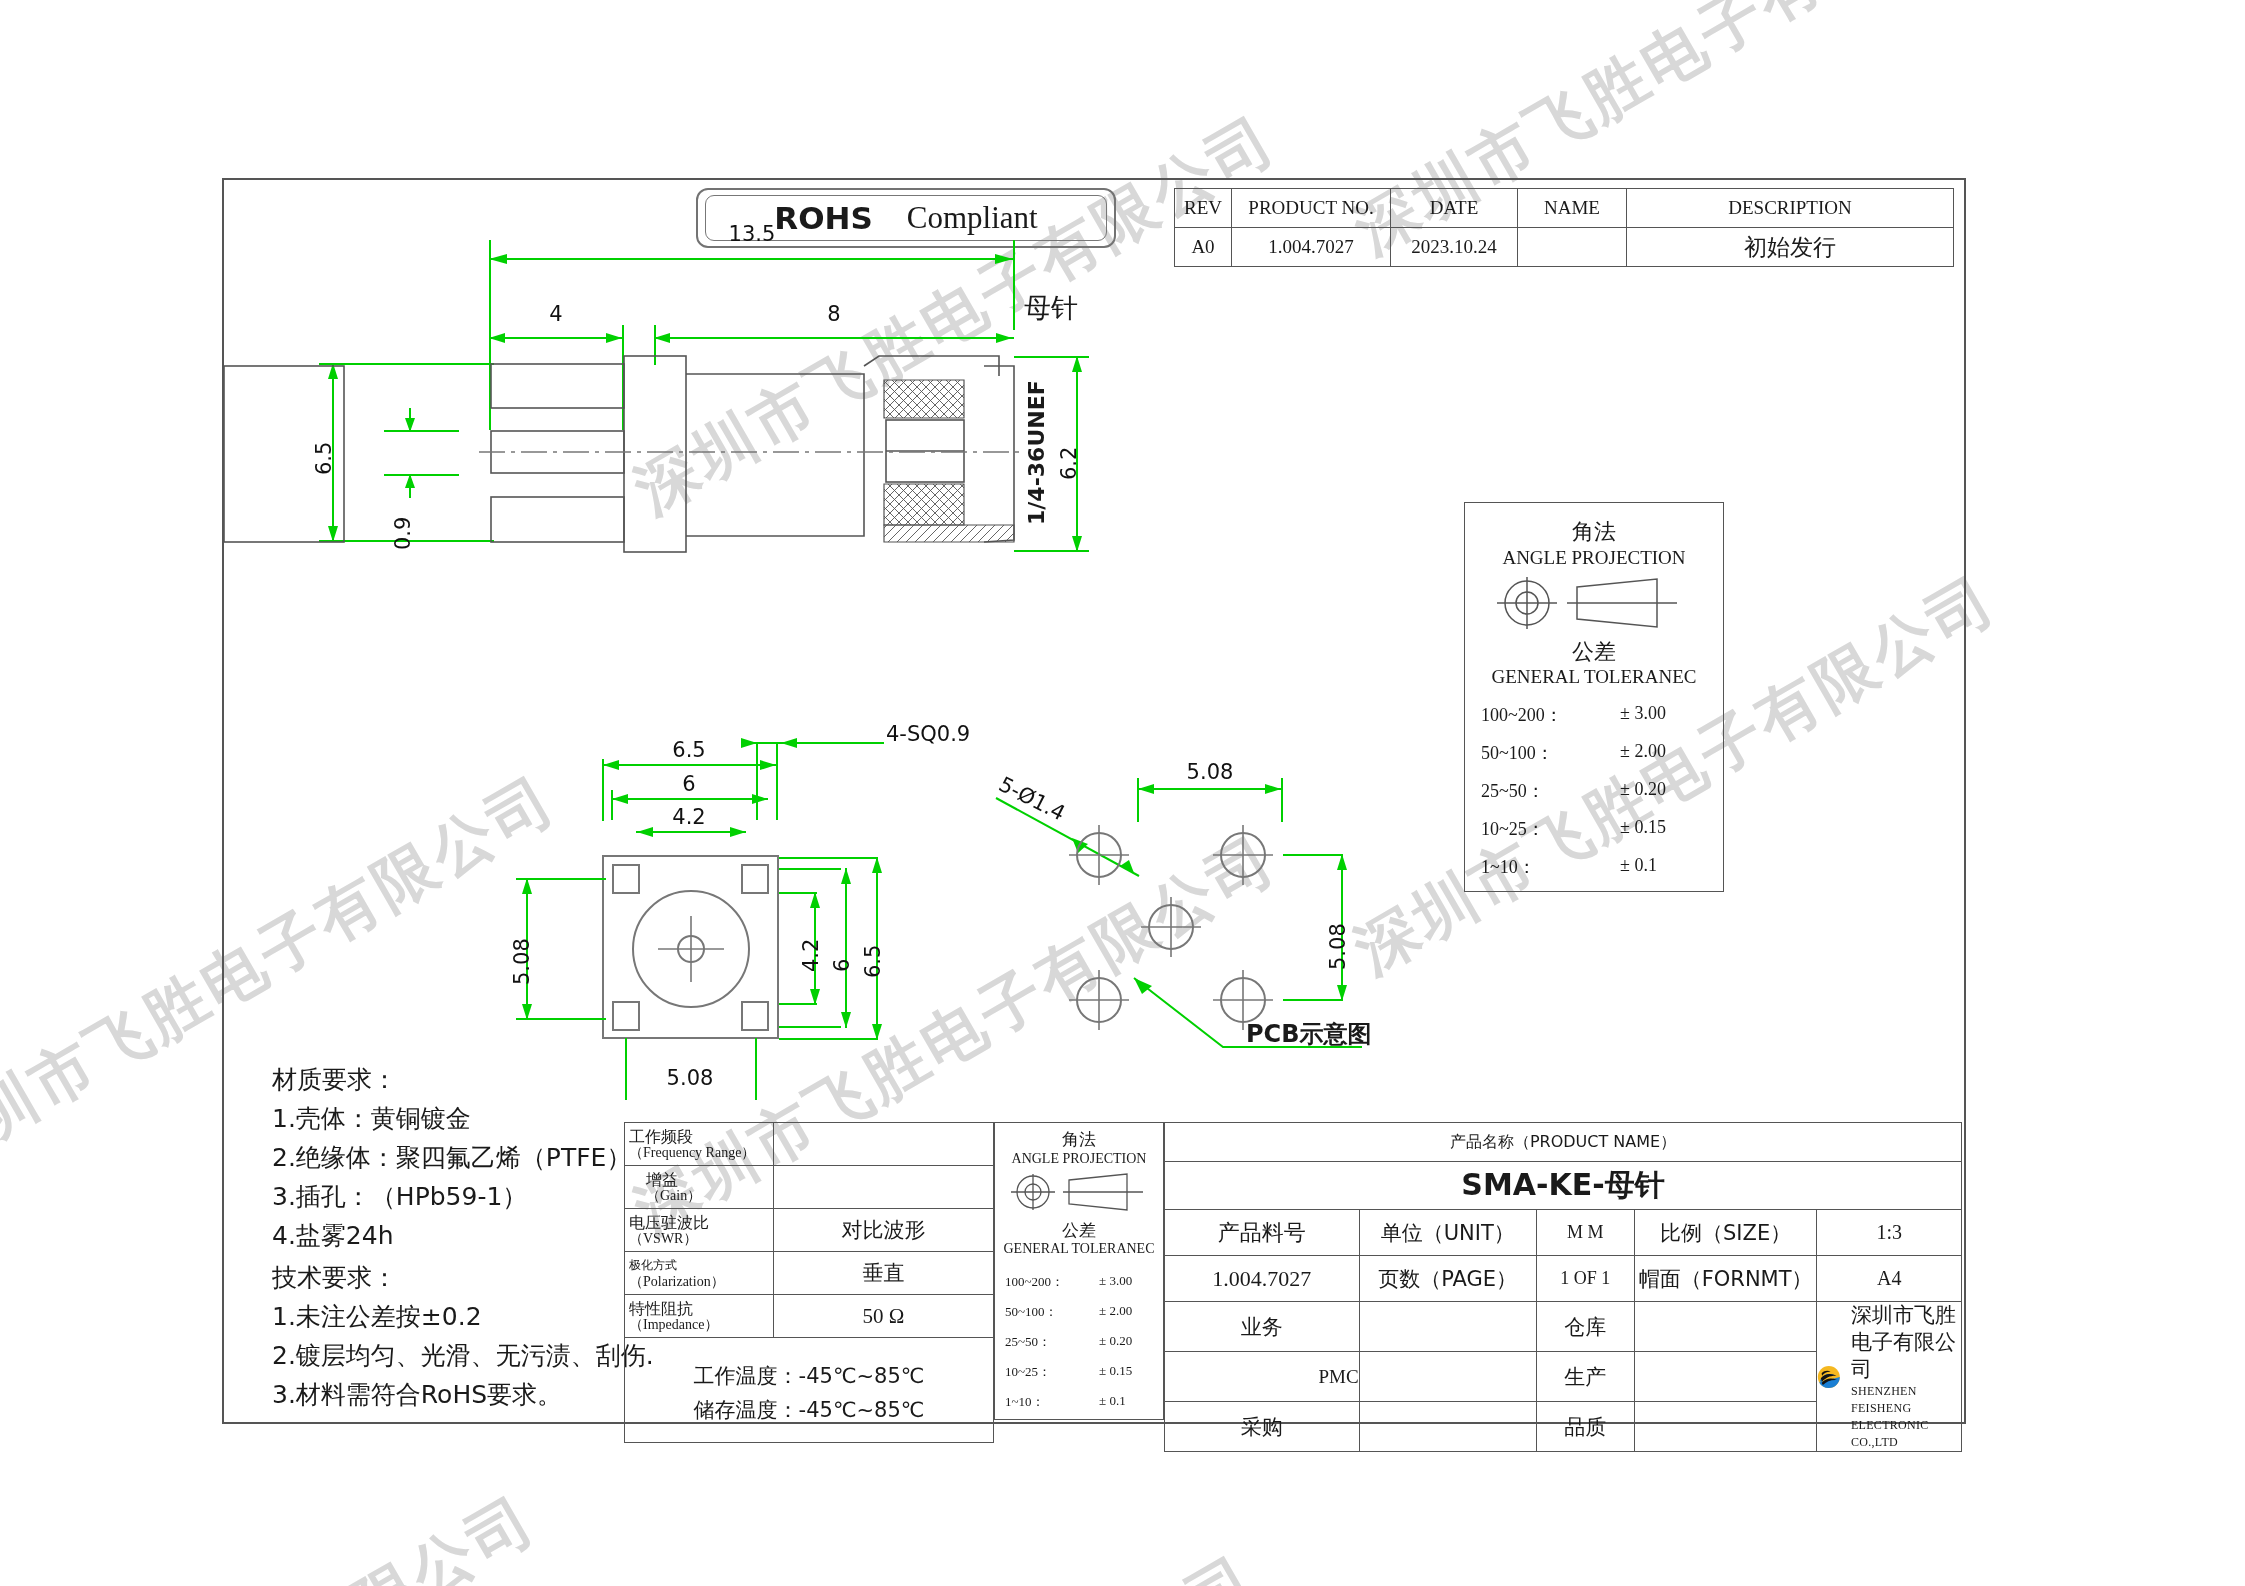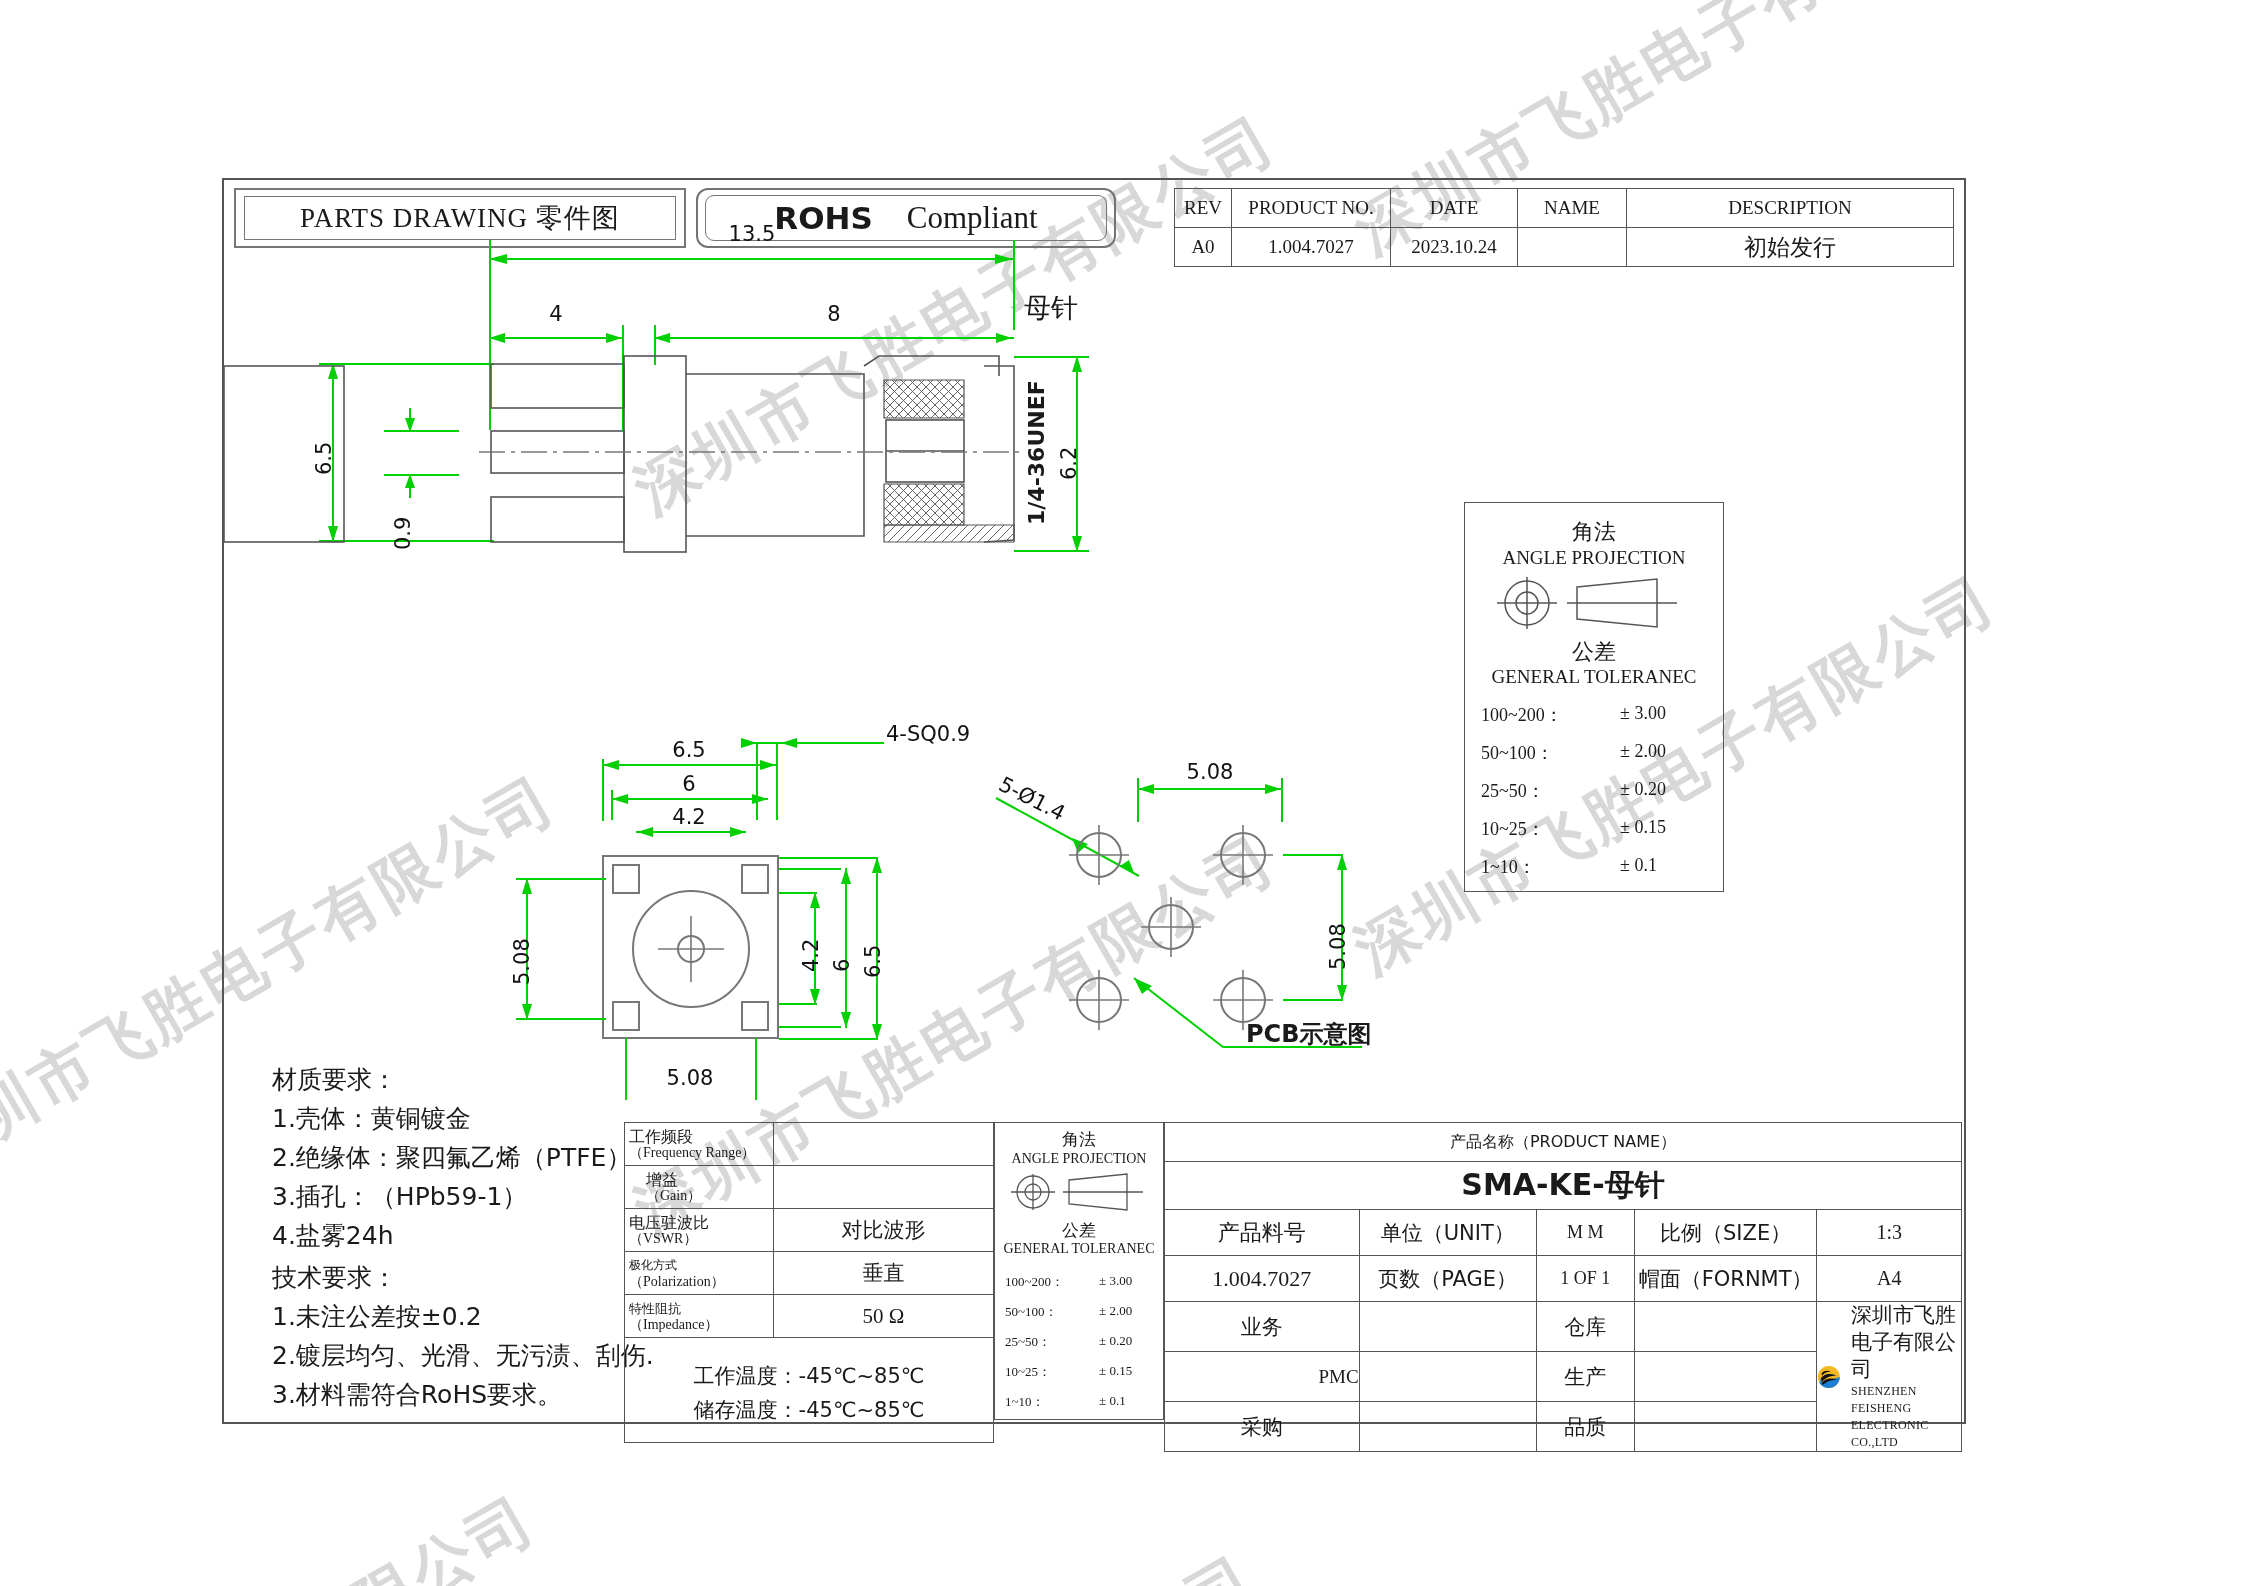--- a/index.html
+++ b/index.html
@@ -58,25 +58,20 @@
   <div class="wm" style="left:2060px;top:-60px;">深圳市飞胜电子有限公司</div>
   <div class="wm" style="left:-100px;top:1120px;">深圳市飞胜电子有限公司</div>
   <div class="wm" style="left:620px;top:1180px;">深圳市飞胜电子有限公司</div>
   <div class="wm" style="left:1340px;top:920px;">深圳市飞胜电子有限公司</div>
   <div class="wm" style="left:-120px;top:1840px;">深圳市飞胜电子有限公司</div>
   <div class="wm" style="left:600px;top:1900px;">深圳市飞胜电子有限公司</div>
 </div>
 
 <div id="frame">
 
-  <div id="hdr-parts">
-    <div class="inner">
-      <span class="t serif" style="position:static;font-size:27px;letter-spacing:1px;">PARTS DRAWING 零件图</span>
-    </div>
-  </div>
 
   <div id="hdr-rohs">
     <div class="inner">
       <span class="sans" style="font-size:31px;font-weight:700;">ROHS</span>
       <span class="serif" style="font-size:31px;">Compliant</span>
     </div>
   </div>
 
   <table id="revtable">
     <tbody>
@@ -442,21 +437,21 @@
       </tr>
       <tr>
         <td style="height:38px;padding:2px 4px;">
           <div class="cn" style="font-size:12px;line-height:17px;">极化方式</div>
           <div class="serif" style="font-size:14px;line-height:16px;">（Polarization）</div>
         </td>
         <td class="cn" style="text-align:center;font-size:21px;">垂直</td>
       </tr>
       <tr>
         <td style="height:38px;padding:2px 4px;">
-          <div class="cn" style="font-size:13px;line-height:17px;">特性阻抗</div>
+          <div class="cn" style="font-size:16px;line-height:17px;">特性阻抗</div>
           <div class="serif" style="font-size:14px;line-height:16px;">（Impedance）</div>
         </td>
         <td class="serif" style="text-align:center;font-size:21px;">50 Ω</td>
       </tr>
       <tr>
         <td colspan="2" style="height:98px;text-align:center;padding-top:6px;">
           <div class="cn" style="font-size:21px;line-height:34px;">工作温度：-45℃~85℃</div>
           <div class="cn" style="font-size:21px;line-height:34px;">储存温度：-45℃~85℃</div>
         </td>
       </tr>

